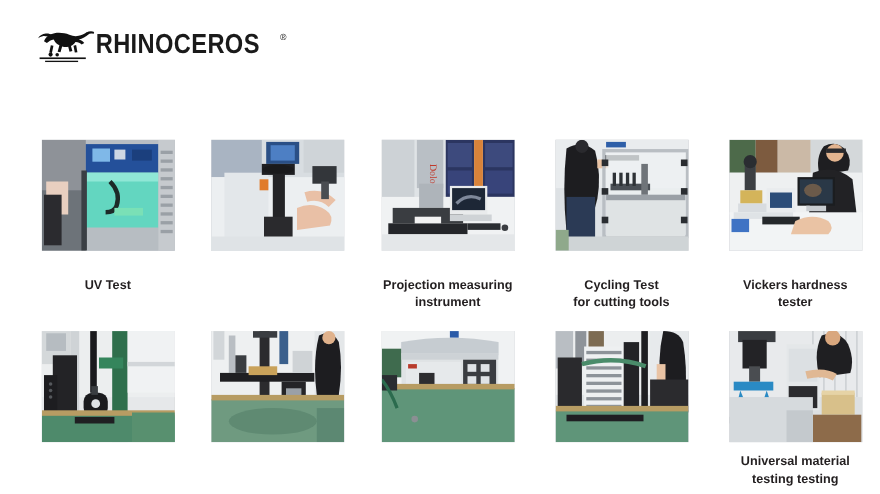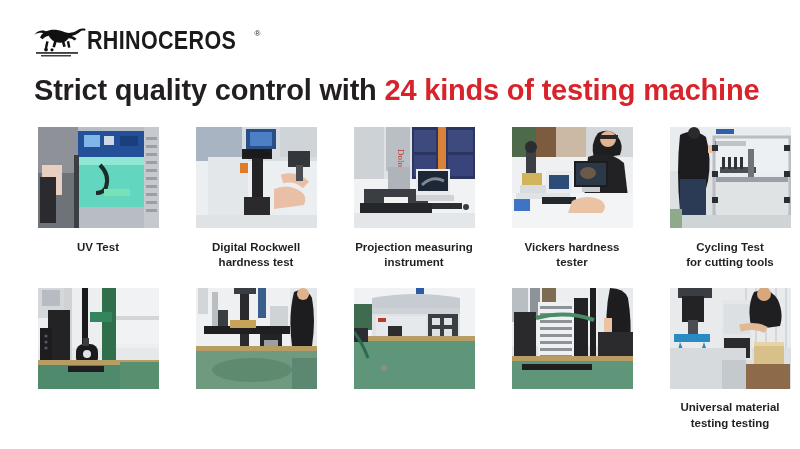--- a/index.html
+++ b/index.html
@@ -93,21 +93,21 @@
     width: 121px;
     height: 101px;
     background: #c9ccd0;
     overflow: hidden;
     position: relative;
     display: block;
   }
   .photo svg { display: block; width: 121px; height: 101px; }
 
   .caption {
-    margin-top: 12px;
+    margin-top: 25px;
     font-size: 11.5px;
     font-weight: 700;
     color: #231f20;
     text-align: center;
     line-height: 1.32;
     width: 128px;
     white-space: pre-line;
   }
   .row2 .caption { margin-top: 11px; }
 </style>
@@ -129,23 +129,20 @@
         <rect x="3" y="32.2" width="42" height="1.5"></rect>
         <rect x="8" y="35.2" width="30" height="1.2"></rect>
       </g>
     </svg>
     <div class="logo-wordmark">
       <span class="logo-text">RHINOCEROS</span>
       <span class="logo-reg">®</span>
     </div>
   </div>
 
-  <h1 class="title">
-    <span>Strict quality control with </span><span class="accent">24 kinds of testing machine</span>
-  </h1>
 
   <div class="grid">
 
     <div class="cell">
       <div class="photo">
         <svg viewBox="0 0 121 101" preserveAspectRatio="none">
           <rect width="121" height="101" fill="#b9bec4"></rect>
           <rect x="0" y="0" width="40" height="101" fill="#8e9298"></rect>
           <rect x="0" y="46" width="40" height="55" fill="#6d7379"></rect>
           <rect x="4" y="38" width="20" height="30" fill="#e8cfc0"></rect>
@@ -193,22 +190,20 @@
           <rect x="48" y="70" width="26" height="24" fill="#2a2a2d"></rect>
           <ellipse cx="61" cy="27" rx="14" ry="4" fill="#1a1a1c"></ellipse>
           <rect x="44" y="36" width="8" height="10" fill="#e07b2a"></rect>
           <path d="M78 62 q14 -6 26 2 q8 5 4 14 l-30 4 z" fill="#e9c0a6"></path>
           <path d="M86 52 q14 -4 24 6" stroke="#e9c0a6" stroke-width="9" fill="none"></path>
           <rect x="92" y="24" width="22" height="16" fill="#33363a"></rect>
           <rect x="100" y="38" width="7" height="16" fill="#4a4d51"></rect>
           <rect x="0" y="88" width="121" height="13" fill="#dfe3e6"></rect>
         </svg>
       </div>
-      <div class="caption">Digital Rockwell
-hardness test</div>
     </div>
 
     <div class="cell">
       <div class="photo">
         <svg viewBox="0 0 121 101" preserveAspectRatio="none">
           <rect width="121" height="101" fill="#e7eaec"></rect>
           <rect x="0" y="0" width="30" height="54" fill="#cdd2d6"></rect>
           <rect x="58" y="0" width="26" height="52" fill="#2b3560"></rect>
           <rect x="60" y="3" width="22" height="22" fill="#3d4a7d"></rect>
           <rect x="60" y="28" width="22" height="21" fill="#38447a"></rect>
@@ -234,20 +229,57 @@
           <rect x="0" y="86" width="121" height="15" fill="#e4e7e9"></rect>
         </svg>
       </div>
       <div class="caption">Projection measuring
 instrument</div>
     </div>
 
     <div class="cell">
       <div class="photo">
         <svg viewBox="0 0 121 101" preserveAspectRatio="none">
+          <rect width="121" height="101" fill="#dde1e4"></rect>
+          <rect x="0" y="0" width="121" height="44" fill="#e9ecee"></rect>
+          <rect x="46" y="2" width="18" height="5" fill="#2e5fa8"></rect>
+          <path d="M10 8 q14 -8 26 2 q6 22 2 44 l-8 30 l-20 0 q-4 -40 0 -76 z" fill="#1d1d20"></path>
+          <circle cx="24" cy="6" r="6" fill="#2a2a2e"></circle>
+          <rect x="10" y="52" width="26" height="38" fill="#2b3a55"></rect>
+          <rect x="38" y="18" width="10" height="8" fill="#e9c3a4"></rect>
+          <rect x="44" y="14" width="32" height="5" fill="#3a3d41"></rect>
+          <rect x="44" y="10" width="76" height="78" fill="none" stroke="#b9bec3" stroke-width="3"></rect>
+          <rect x="46" y="12" width="72" height="40" fill="#eef1f3" opacity="0.75"></rect>
+          <rect x="46" y="54" width="72" height="34" fill="#dfe3e4"></rect>
+          <rect x="46" y="50" width="72" height="5" fill="#9aa0a6"></rect>
+          <rect x="50" y="40" width="36" height="6" fill="#4a4f55"></rect>
+          <g fill="#2e3236">
+            <rect x="52" y="30" width="3" height="12"></rect>
+              <rect x="58" y="30" width="3" height="12"></rect>
+            <rect x="64" y="30" width="3" height="12"></rect>
+              <rect x="70" y="30" width="3" height="12"></rect>
+          </g>
+          <rect x="78" y="22" width="6" height="28" fill="#6f7479"></rect>
+          <rect x="42" y="18" width="6" height="6" fill="#2a2d31"></rect>
+          <rect x="42" y="44" width="6" height="6" fill="#2a2d31"></rect>
+          <rect x="42" y="70" width="6" height="6" fill="#2a2d31"></rect>
+          <rect x="114" y="18" width="6" height="6" fill="#2a2d31"></rect>
+          <rect x="114" y="44" width="6" height="6" fill="#2a2d31"></rect>
+          <rect x="114" y="70" width="6" height="6" fill="#2a2d31"></rect>
+          <rect x="0" y="88" width="121" height="13" fill="#cfd4d6"></rect>
+          <rect x="0" y="82" width="12" height="19" fill="#8fa98b"></rect>
+        </svg>
+      </div>
+      <div class="caption">Cycling Test
+for cutting tools</div>
+    </div>
+
+    <div class="cell">
+      <div class="photo">
+        <svg viewBox="0 0 121 101" preserveAspectRatio="none">
           <rect width="121" height="101" fill="#e3e6e8"></rect>
           <rect x="0" y="0" width="24" height="30" fill="#4d6a4a"></rect>
           <rect x="24" y="0" width="20" height="30" fill="#7d5b3f"></rect>
           <rect x="44" y="0" width="30" height="30" fill="#cbb9a6"></rect>
           <rect x="74" y="0" width="47" height="30" fill="#d4d8da"></rect>
           <rect x="0" y="30" width="121" height="38" fill="#eef0f1"></rect>
           <path d="M86 6 q12 -6 20 4 q6 8 2 18 l-26 4 q-4 -16 4 -26 z" fill="#1e1e21"></path>
           <circle cx="96" cy="12" r="8" fill="#e3b48f"></circle>
           <rect x="88" y="8" width="18" height="4" fill="#2a2a2d"></rect>
           <path d="M76 30 q20 -8 36 6 l4 34 l-44 2 z" fill="#222225"></path>
@@ -265,57 +297,20 @@
           <rect x="4" y="66" width="54" height="6" fill="#dfe3e6"></rect>
           <rect x="30" y="70" width="34" height="7" fill="#25282b"></rect>
           <path d="M60 74 q16 -8 30 0 q6 6 0 12 l-34 0 z" fill="#eac3a4"></path>
           <rect x="2" y="72" width="16" height="12" fill="#3f73c4"></rect>
         </svg>
       </div>
       <div class="caption">Vickers hardness
 tester</div>
     </div>
 
-    <div class="cell">
-      <div class="photo">
-        <svg viewBox="0 0 121 101" preserveAspectRatio="none">
-          <rect width="121" height="101" fill="#dde1e4"></rect>
-          <rect x="0" y="0" width="121" height="44" fill="#e9ecee"></rect>
-          <rect x="46" y="2" width="18" height="5" fill="#2e5fa8"></rect>
-          <path d="M10 8 q14 -8 26 2 q6 22 2 44 l-8 30 l-20 0 q-4 -40 0 -76 z" fill="#1d1d20"></path>
-          <circle cx="24" cy="6" r="6" fill="#2a2a2e"></circle>
-          <rect x="10" y="52" width="26" height="38" fill="#2b3a55"></rect>
-          <rect x="38" y="18" width="10" height="8" fill="#e9c3a4"></rect>
-          <rect x="44" y="14" width="32" height="5" fill="#3a3d41"></rect>
-          <rect x="44" y="10" width="76" height="78" fill="none" stroke="#b9bec3" stroke-width="3"></rect>
-          <rect x="46" y="12" width="72" height="40" fill="#eef1f3" opacity="0.75"></rect>
-          <rect x="46" y="54" width="72" height="34" fill="#dfe3e4"></rect>
-          <rect x="46" y="50" width="72" height="5" fill="#9aa0a6"></rect>
-          <rect x="50" y="40" width="36" height="6" fill="#4a4f55"></rect>
-          <g fill="#2e3236">
-            <rect x="52" y="30" width="3" height="12"></rect>
-              <rect x="58" y="30" width="3" height="12"></rect>
-            <rect x="64" y="30" width="3" height="12"></rect>
-              <rect x="70" y="30" width="3" height="12"></rect>
-          </g>
-          <rect x="78" y="22" width="6" height="28" fill="#6f7479"></rect>
-          <rect x="42" y="18" width="6" height="6" fill="#2a2d31"></rect>
-          <rect x="42" y="44" width="6" height="6" fill="#2a2d31"></rect>
-          <rect x="42" y="70" width="6" height="6" fill="#2a2d31"></rect>
-          <rect x="114" y="18" width="6" height="6" fill="#2a2d31"></rect>
-          <rect x="114" y="44" width="6" height="6" fill="#2a2d31"></rect>
-          <rect x="114" y="70" width="6" height="6" fill="#2a2d31"></rect>
-          <rect x="0" y="88" width="121" height="13" fill="#cfd4d6"></rect>
-          <rect x="0" y="82" width="12" height="19" fill="#8fa98b"></rect>
-        </svg>
-      </div>
-      <div class="caption">Cycling Test
-for cutting tools</div>
-    </div>
-
     <div class="cell row2">
       <div class="photo">
         <svg viewBox="0 0 121 101" preserveAspectRatio="none">
           <rect width="121" height="101" fill="#e6e8ea"></rect>
           <rect x="0" y="0" width="121" height="60" fill="#eceeef"></rect>
           <rect x="0" y="0" width="26" height="30" fill="#d4d8da"></rect>
           <rect x="4" y="2" width="18" height="16" fill="#b6bcc1"></rect>
           <rect x="26" y="0" width="8" height="101" fill="#cfd3d6"></rect>
           <rect x="10" y="22" width="22" height="66" fill="#232326"></rect>
           <rect x="2" y="40" width="12" height="50" fill="#1d1d20"></rect>

